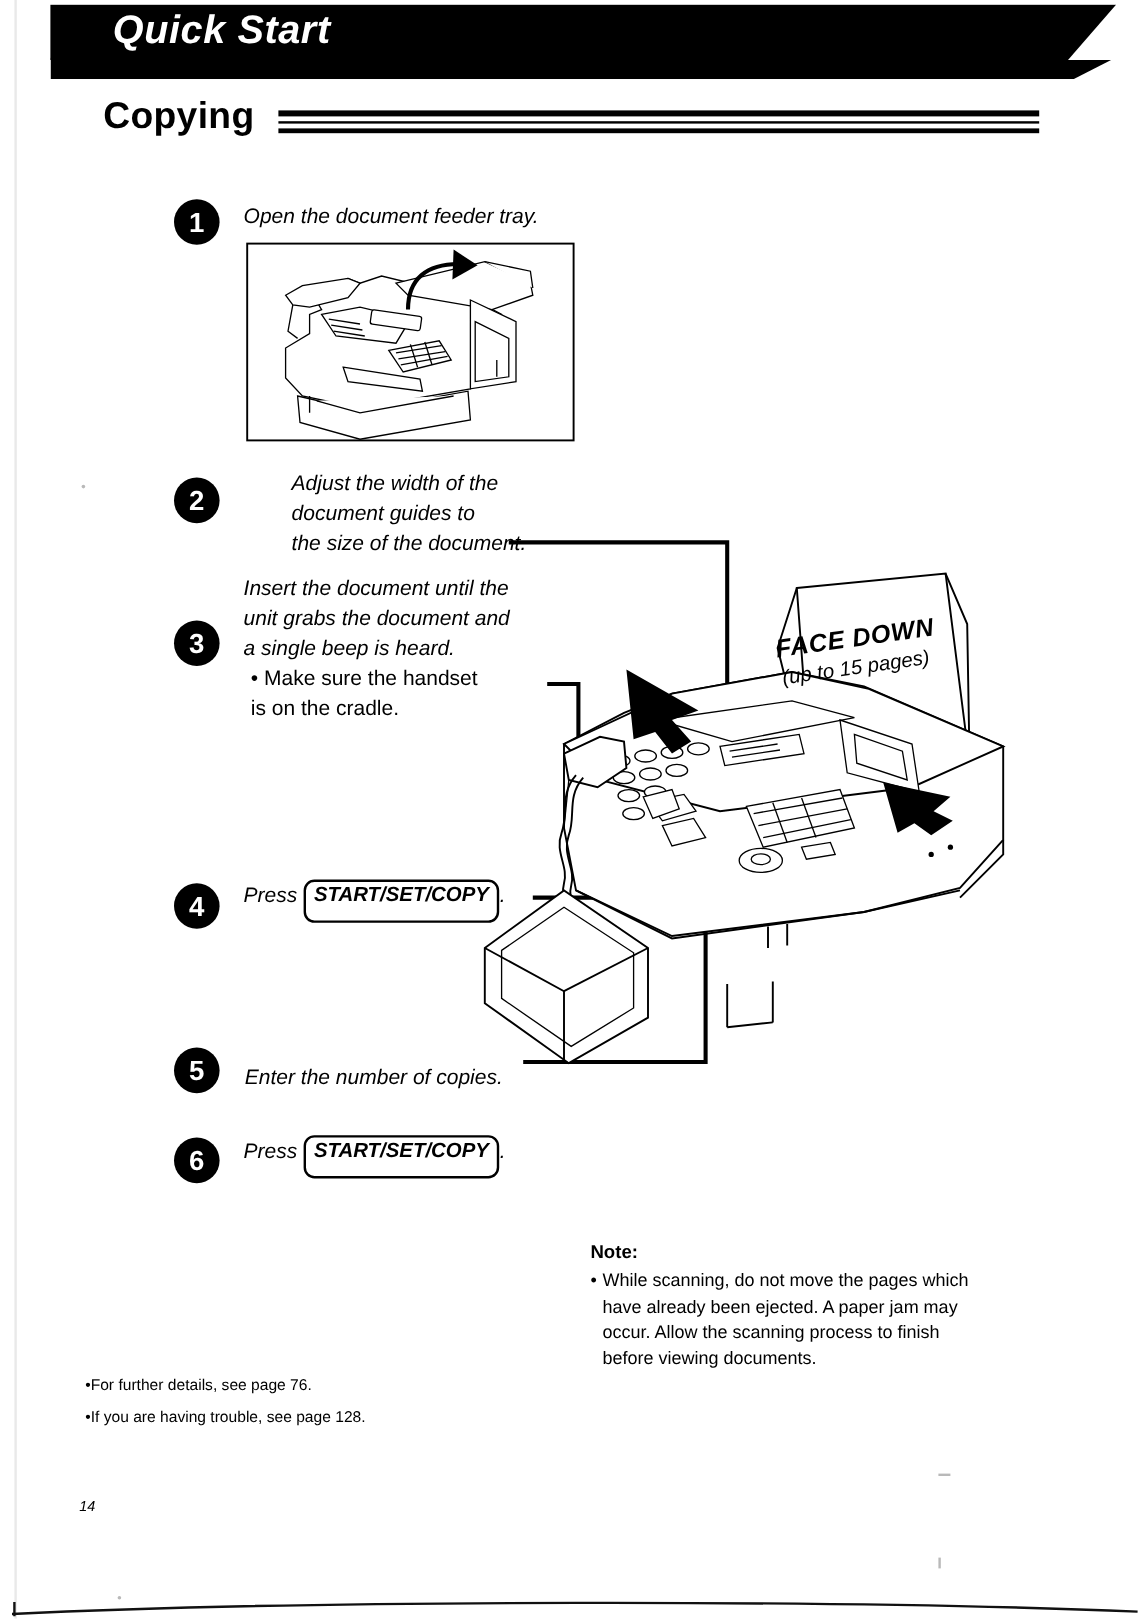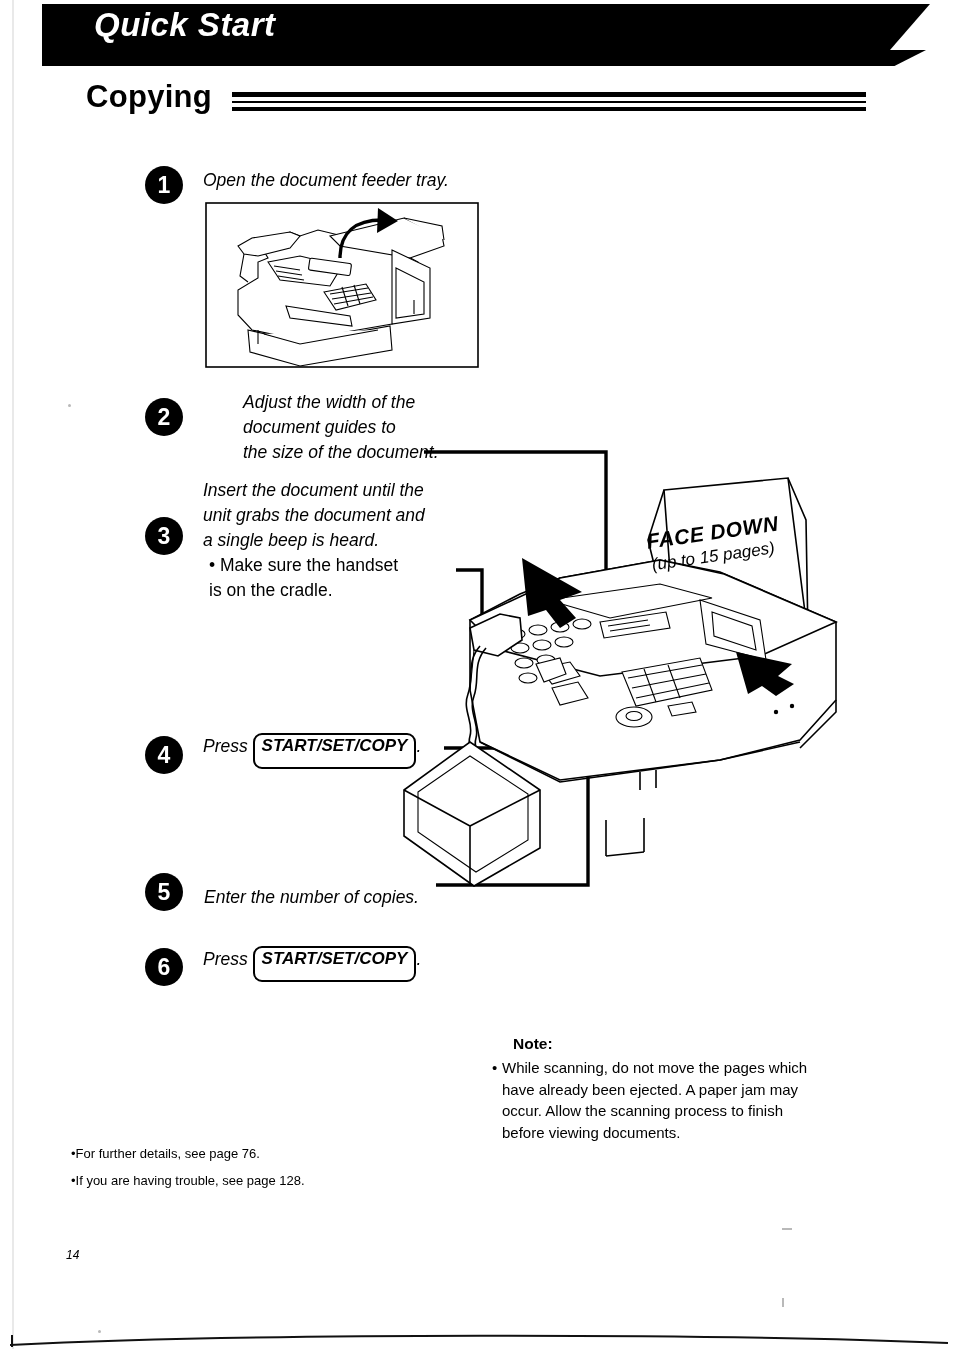--- a/index.html
+++ b/index.html
@@ -126,21 +126,20 @@
     vertical-align: 1px;
   }
 
   
   .note-title {
     position: absolute;
     left: 492px;
     top: 1035px;
     font-size: 15.5px;
     font-weight: bold;
-    margin-left: 21px;
   }
   .note-body {
     position: absolute;
     left: 492px;
     top: 1057px;
     width: 370px;
     font-size: 15px;
     line-height: 21.5px;
   }
   .note-body .dot {

